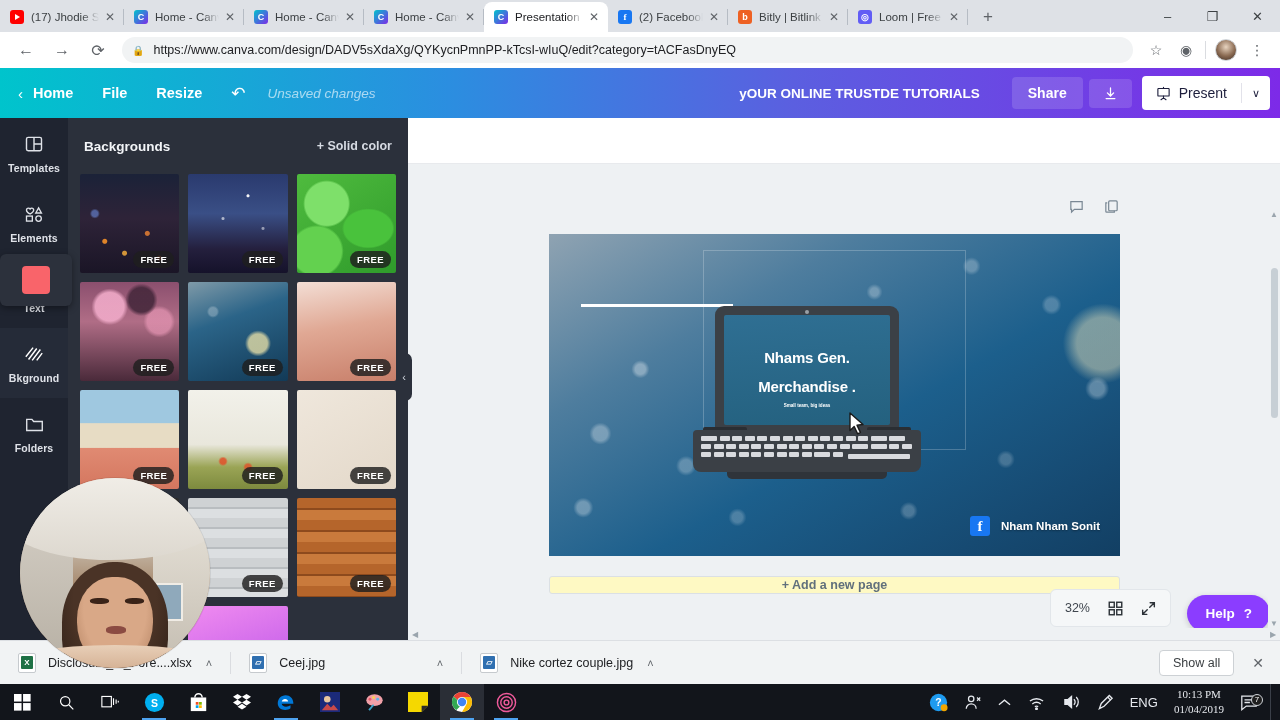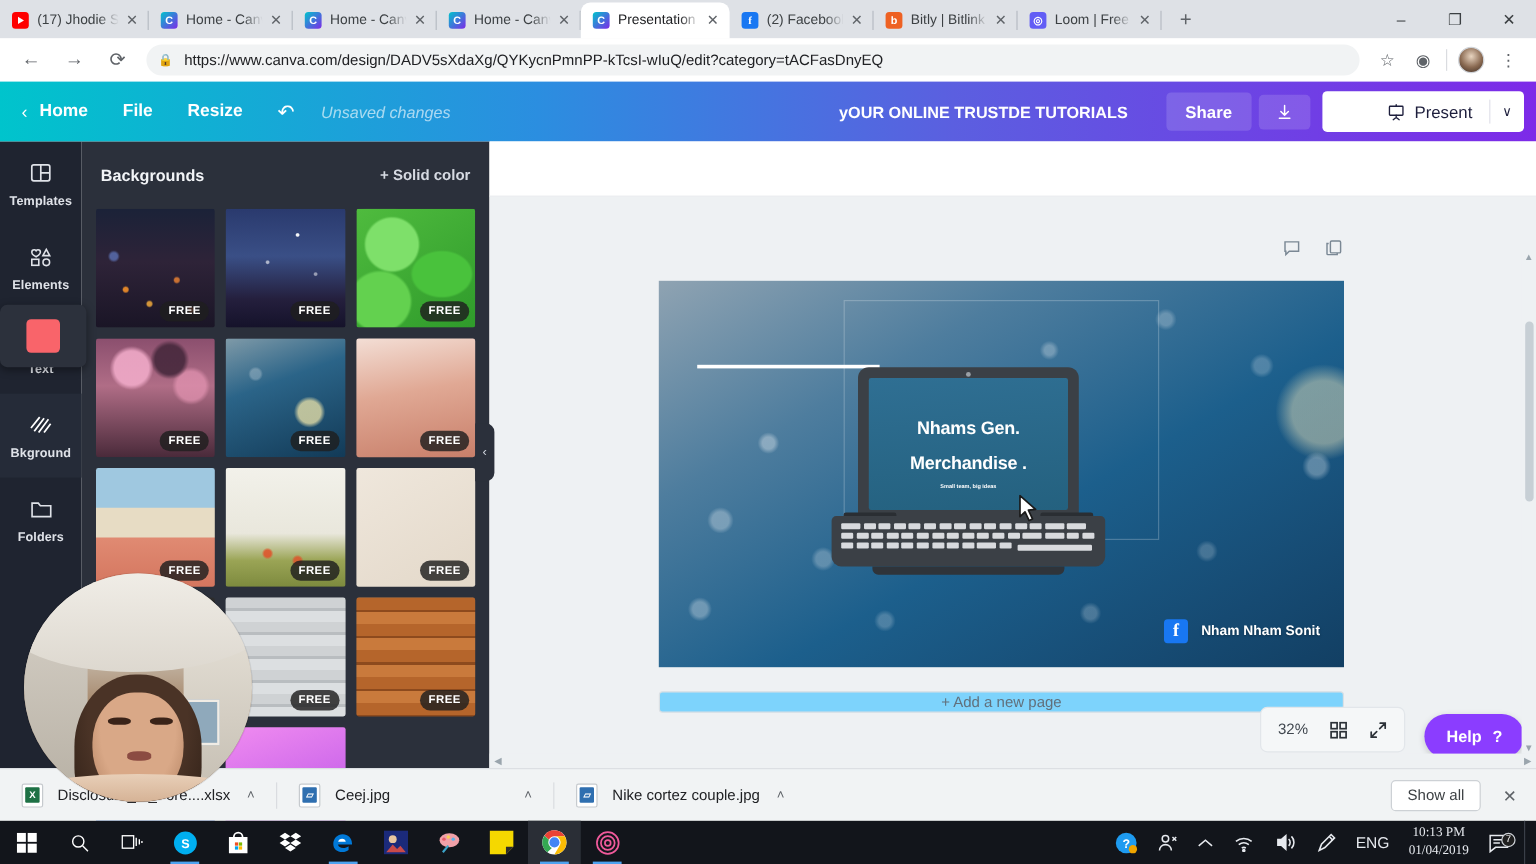--- a/index.html
+++ b/index.html
@@ -129,21 +129,21 @@
     background: rgba(255,255,255,.14); border-radius:4px;
     padding: 8px 16px; margin-right: 6px;
   }
   .ct-dl {
     color:#fff; font-size:16px; background: rgba(255,255,255,.14);
     border-radius:4px; padding:7px 14px; margin-right:10px;
     display:flex; align-items:center;
   }
   .ct-present {
     background:#fff; border-radius:4px; height:34px;
-    display:flex; align-items:center; overflow:hidden;padding-left:40px;
+    display:flex; align-items:center; overflow:hidden;
   }
   .ct-present .p-main {
     display:flex; align-items:center; padding:0 14px; height:100%;
     color:#1d1e3c; font-size:14px;
   }
   .ct-present .p-main .picon { margin-right:8px; font-size:15px; display:flex; }
   .ct-present .p-div { width:1px; height:20px; background:#e2e2ea; }
   .ct-present .p-caret {
     padding:0 10px; color:#1d1e3c; font-size:11px; height:100%;
     display:flex; align-items:center;
@@ -332,23 +332,23 @@
   .fb-badge {
     width:20px; height:20px; background:#1877f2; border-radius:3px;
     color:#fff; font-family:"Liberation Serif", serif; font-weight:bold;
     font-size:15px; display:flex; align-items:center; justify-content:center;
     margin-right:11px; line-height:1;
   }
   .fb-name { color:#fff; font-size:11.5px; font-weight:bold; text-shadow:0 1px 2px rgba(0,0,0,.35); }
 
   .addpage {
     position:absolute; left:141px; top:412px; width:571px; height:18px;
-    background:#7dd3fc; border:1px solid #dbe0e4; border-radius:3px;
+    background:#fef9c3; border:1px solid #dbe0e4; border-radius:3px;
     display:flex; align-items:center; justify-content:center;
-    color:#61707c; font-size:12.5px;
+    color:#61707c; font-size:12.5px;font-weight:bold;
   }
   .zoombar {
     position:absolute; right:109px; bottom:13px;
     height:38px; background:#f5f7f8; border:1px solid #e2e6ea;
     border-radius:6px; display:flex; align-items:center; padding:0 14px; gap:18px;
     color:#40474f; font-size:12.5px;
   }
   .zb-ico { display:flex; align-items:center; color:#2c3238; }
   .helpbtn {
     position:absolute; right:10px; bottom:8px;

